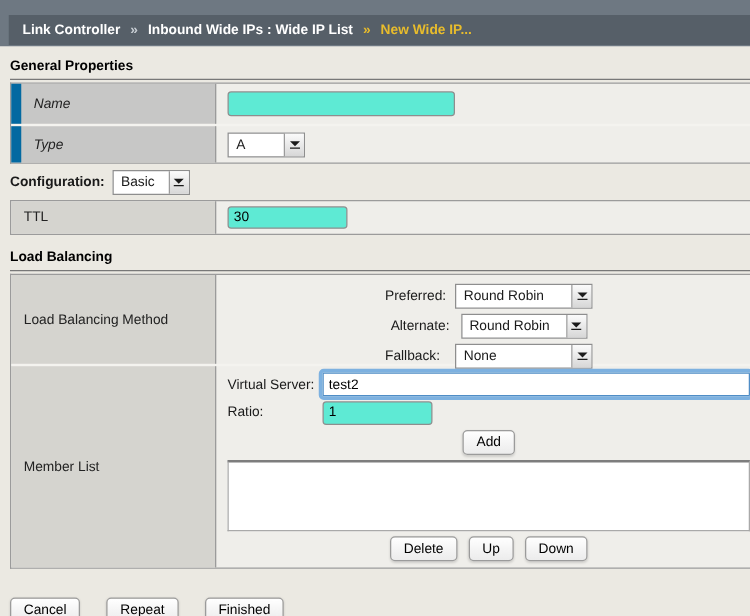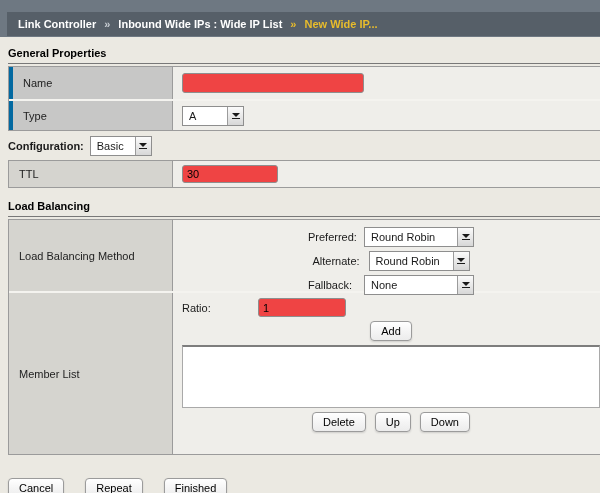--- a/index.html
+++ b/index.html
@@ -30,32 +30,32 @@
   }
   .ptable { border: 1px solid #9b9b9b; border-right: none; background: #efeeea; }
   .prow { display: flex; }
   .prow + .prow { border-top: 2px solid #f4f3ef; }
   .plabel {
     width: 164px; flex-shrink: 0;
     background: #d5d4cf; border-right: 1px solid #9b9b9b;
     display: flex; align-items: center;
     padding-left: 10px; color: #222222;
   }
-  .prow.required .plabel { background: #c7c7c6; border-left: 4px solid #0369a1; }
+  .prow.required .plabel { background: #c7c7c6; border-left: 8px solid #0369a1; font-style: italic; }
   .pvalue { flex: 1; min-width: 0; display: flex; align-items: center; padding-left: 9px; }
   .row-name { height: 32px; }
   .row-type { height: 31px; }
   .row-ttl  { height: 26px; }
   .row-lbm  { height: 71px; }
   .row-members { height: 163px; }
   .pvalue.stacked { flex-direction: column; align-items: center; justify-content: flex-start; padding: 5px 0 5px 9px; }
   
   .txtinput {
     height: 20px; border: 1px solid #8e8e8e; border-radius: 3px;
-    background: #ef4444; color: #000;
+    background: #5eead4; color: #000;
     font-family: "Liberation Sans", sans-serif; font-size: 11px;
     padding: 0 4px;
   }
   .combo {
     display: inline-flex; align-items: center;
     height: 20px; background: #ffffff;
     border: 1px solid #8e8e8e; cursor: pointer;
   }
   .combo-txt { padding: 0 6px; white-space: nowrap; overflow: hidden; }
   .combo-arrow {
@@ -198,20 +198,24 @@
                 <i class="bar"></i>
               </span>
           </div>
         </div>
       </div>
     </div>
 
     <div class="prow row-members">
       <div class="plabel">Member List</div>
       <div class="pvalue stacked">
+        <div class="vs-line">
+          <span class="inline-label ml-label">Virtual Server:</span>
+          <input class="vs-input" type="text" value="test2" style="">
+        </div>
         <div class="ratio-line">
           <span class="inline-label ml-label">Ratio:</span>
           <input class="txtinput ratio-input" type="text" value="1" style="">
         </div>
         <div class="add-line">
           <button class="aqua-btn">Add</button>
         </div>
         <div class="listbox"></div>
         <div class="list-actions">
           <button class="aqua-btn">Delete</button>

